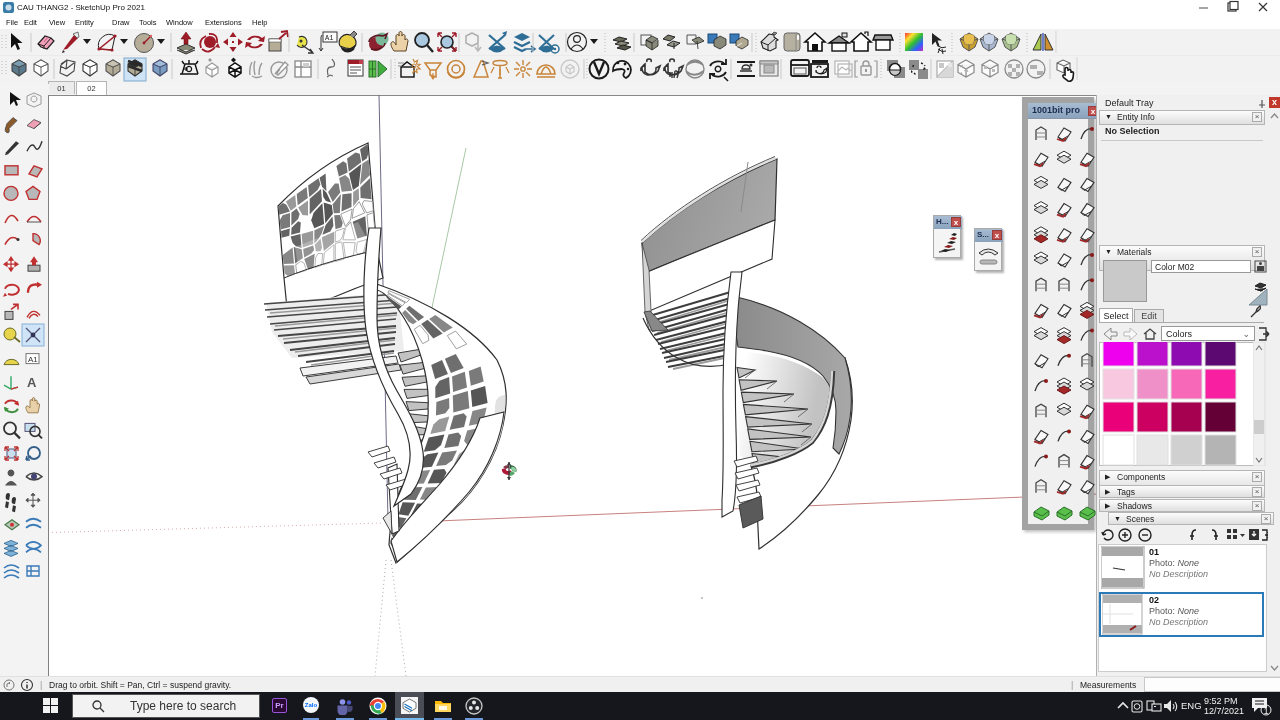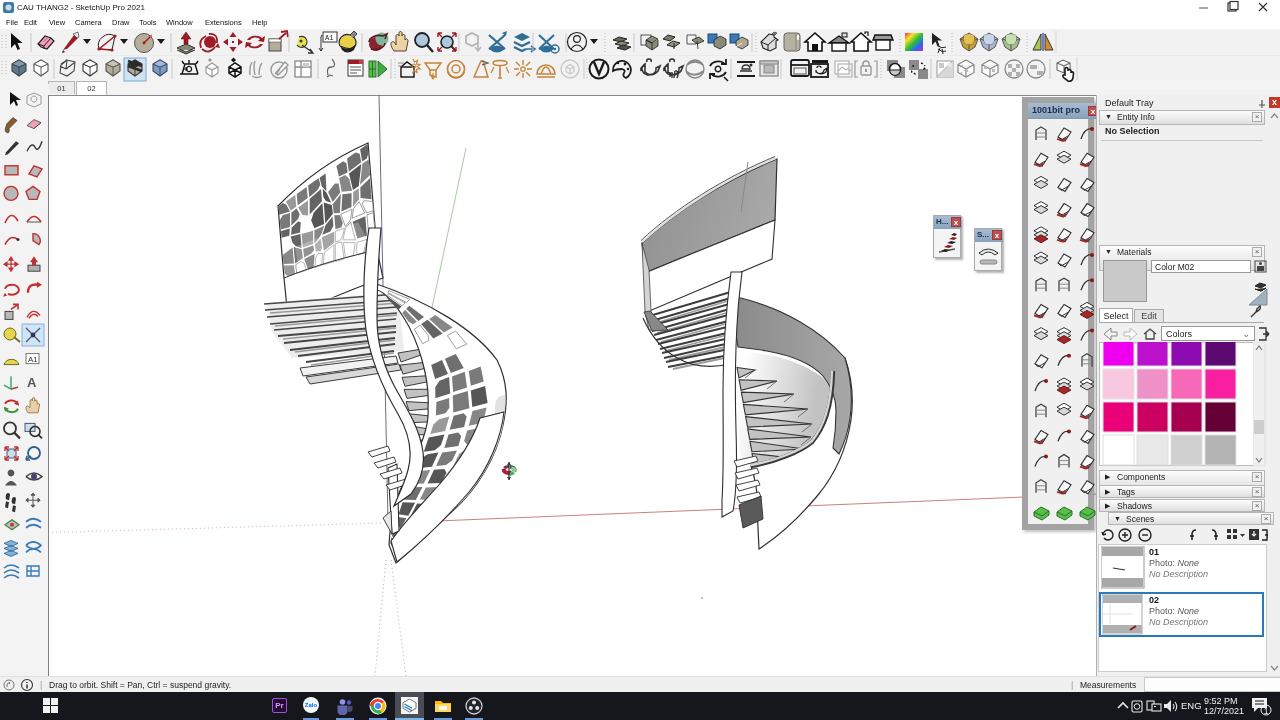--- a/index.html
+++ b/index.html
@@ -13,21 +13,21 @@
     <path d="M19,8 h9" stroke="#888" stroke-width="1.5"></path>
     <rect x="48" y="3" width="8" height="8" fill="none" stroke="#333" stroke-width="1.2"></rect>
     <rect x="50" y="1.5" width="8" height="8" fill="#fff" stroke="#333" stroke-width="1.2"></rect>
     <path d="M79,3 l8,8 m0,-8 l-8,8" stroke="#333" stroke-width="1.2"></path>
   </svg>
 </div>
 <div style="position:absolute;left:0;top:15px;width:1280px;height:14px;background:#ffffff;font-size:7.5px;color:#111">
     <span style="position:absolute;left:6px;top:3px">File</span>
     <span style="position:absolute;left:24px;top:3px">Edit</span>
     <span style="position:absolute;left:49px;top:3px">View</span>
-    <span style="position:absolute;left:75px;top:3px">Camera</span>
+    <span style="position:absolute;left:75px;top:3px">Entity</span>
     <span style="position:absolute;left:112px;top:3px">Draw</span>
     <span style="position:absolute;left:139px;top:3px">Tools</span>
     <span style="position:absolute;left:166px;top:3px">Window</span>
     <span style="position:absolute;left:205px;top:3px">Extensions</span>
     <span style="position:absolute;left:252px;top:3px">Help</span>
   </div>
 <svg width="1280" height="26" style="position:absolute;left:0;top:29px">
     <rect width="1280" height="26" fill="#f2f2f2"></rect>
     <path d="M2,6 v14 M6,6 v14" stroke="#bbb" stroke-dasharray="1,2"></path>
     <g transform="translate(15,13)">
@@ -1243,20 +1243,27 @@
   <span style="position:absolute;left:1080px;top:3px;font-size:8.5px;color:#222">Measurements</span>
   <div style="position:absolute;left:1144px;top:0;width:136px;height:15px;background:#fdfdfd;border:1px solid #c8c8c8;border-right:none"></div>
 </div>
 <div style="position:absolute;left:0;top:692px;width:1280px;height:28px;background:#16171c">
     <svg width="16" height="16" style="position:absolute;left:43px;top:6px">
       <rect x="0" y="0" width="7" height="7" fill="#f2f2f2"></rect>
       <rect x="8" y="0" width="7" height="7" fill="#f2f2f2"></rect>
       <rect x="0" y="8" width="7" height="7" fill="#f2f2f2"></rect>
       <rect x="8" y="8" width="7" height="7" fill="#f2f2f2"></rect>
     </svg>
+    <div style="position:absolute;left:72px;top:2px;width:188px;height:24px;background:#f2f2f2;border:1px solid #555">
+      <svg width="13" height="13" style="position:absolute;left:19px;top:5px">
+        <circle cx="5" cy="5" r="4" fill="none" stroke="#333" stroke-width="1.3"></circle>
+        <path d="M8,8 l4,4" stroke="#333" stroke-width="1.3"></path>
+      </svg>
+      <span style="position:absolute;left:57px;top:4px;font-size:12px;color:#333">Type here to search</span>
+    </div>
     <div style="position:absolute;left:272px;top:6px;width:15px;height:15px;background:#2a0a33;border:1px solid #9a55dd;border-radius:2px;color:#c9a0ff;font-size:8px;font-weight:bold;text-align:center;line-height:14px">Pr</div>
     <div style="position:absolute;left:303px;top:5px;width:16px;height:16px;background:#f4f8fd;border-radius:50%;color:#0068ff;font-size:6px;font-weight:bold;text-align:center;line-height:16px">Zalo</div>
     <svg width="18" height="18" style="position:absolute;left:336px;top:5px">
       <circle cx="6.5" cy="5" r="2.8" fill="#8b93eb"></circle>
       <circle cx="13" cy="5.5" r="2.2" fill="#5059c9"></circle>
       <path d="M1.5,8.5 h10 v5.5 a5,4.5 0 0 1 -10,0 z" fill="#6264a7"></path>
       <path d="M11.5,9 h5 v4 a3.5,3.5 0 0 1 -5,1.5" fill="#464775"></path>
     </svg>
     <svg width="18" height="18" style="position:absolute;left:369px;top:5px">
       <circle cx="9" cy="9" r="8.5" fill="#fff"></circle>

